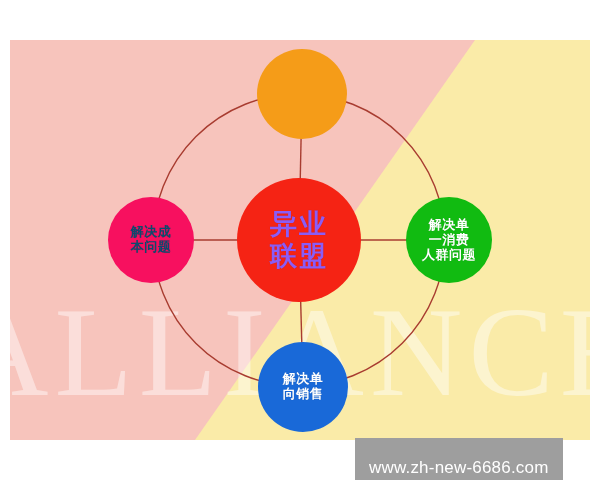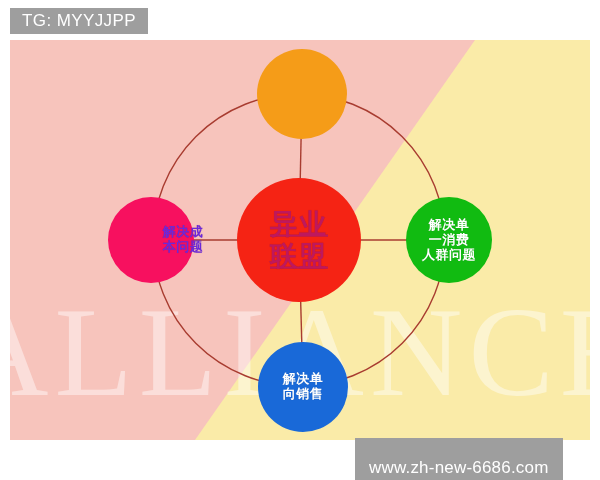--- a/index.html
+++ b/index.html
@@ -114,26 +114,25 @@
       <line id="spoke-left" stroke="#a83c30" stroke-width="1.4" x1="239" y1="240" x2="192" y2="240"></line>
     </g>
     <circle id="connector-ring" fill="none" cx="299" cy="240" r="146" stroke="#a83c30" stroke-width="1.4"></circle>
     <circle id="node-circle-top" cx="302" cy="94" r="45" fill="#f59c18"></circle>
     <circle id="node-circle-right" cx="449" cy="240" r="43" fill="#11bb11"></circle>
     <circle id="node-circle-bottom" cx="303" cy="387" r="45" fill="#1969d8"></circle>
     <circle id="node-circle-left" cx="151" cy="240" r="43" fill="#f7105f"></circle>
     <circle id="hub-circle" cx="299" cy="240" r="62" fill="#f52314"></circle>
   </svg>
 
-  <div class="node-label node-center-label" id="label-center" style="left: 299px; top: 240px; color: #be185d; text-decoration: underline;">异业
+  <div class="node-label node-center-label" id="label-center" style="left: 299px; top: 240px; color: #8b5cf6;">异业
 联盟</div>
   <div class="node-label node-outer-label" id="label-right" style="left: 449px; top: 240px; color: rgb(255, 255, 255);">解决单
 一消费
 人群问题</div>
   <div class="node-label node-outer-label" id="label-bottom" style="left: 303px; top: 387px; color: rgb(255, 255, 255);">解决单
 向销售</div>
-  <div class="node-label node-outer-label" id="label-left" style="left: 151px; top: 240px; color: #6d28d9; margin-left: 32px;">解决成
+  <div class="node-label node-outer-label" id="label-left" style="left: 151px; top: 240px; color: #0c4a6e;">解决成
 本问题</div>
 
-  <div class="badge" id="tg-badge" style="background: rgb(158, 158, 158); color: rgb(255, 255, 255);">TG: MYYJJPP</div>
   <div class="badge" id="site-badge" style="background: rgb(158, 158, 158); color: rgb(255, 255, 255);">www.zh-new-6686.com</div>
 
 </div>
 
 </body></html>

